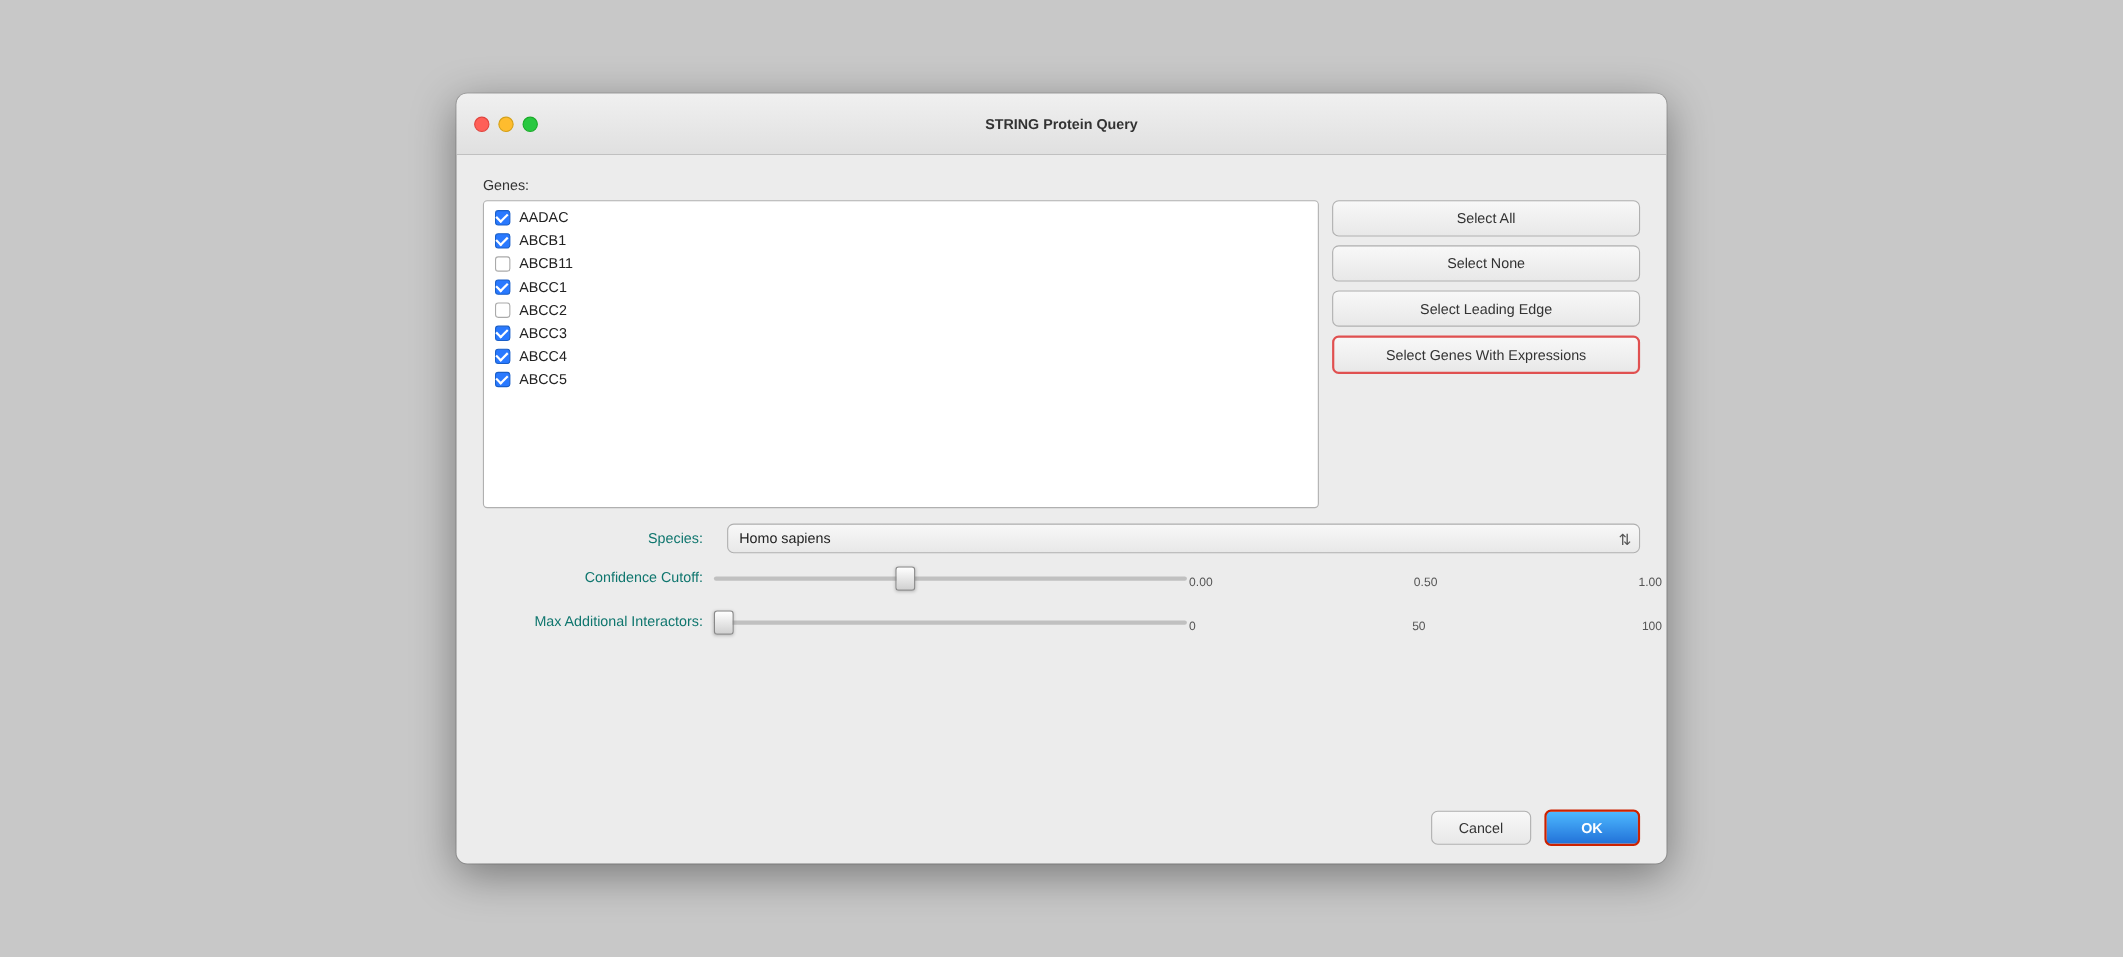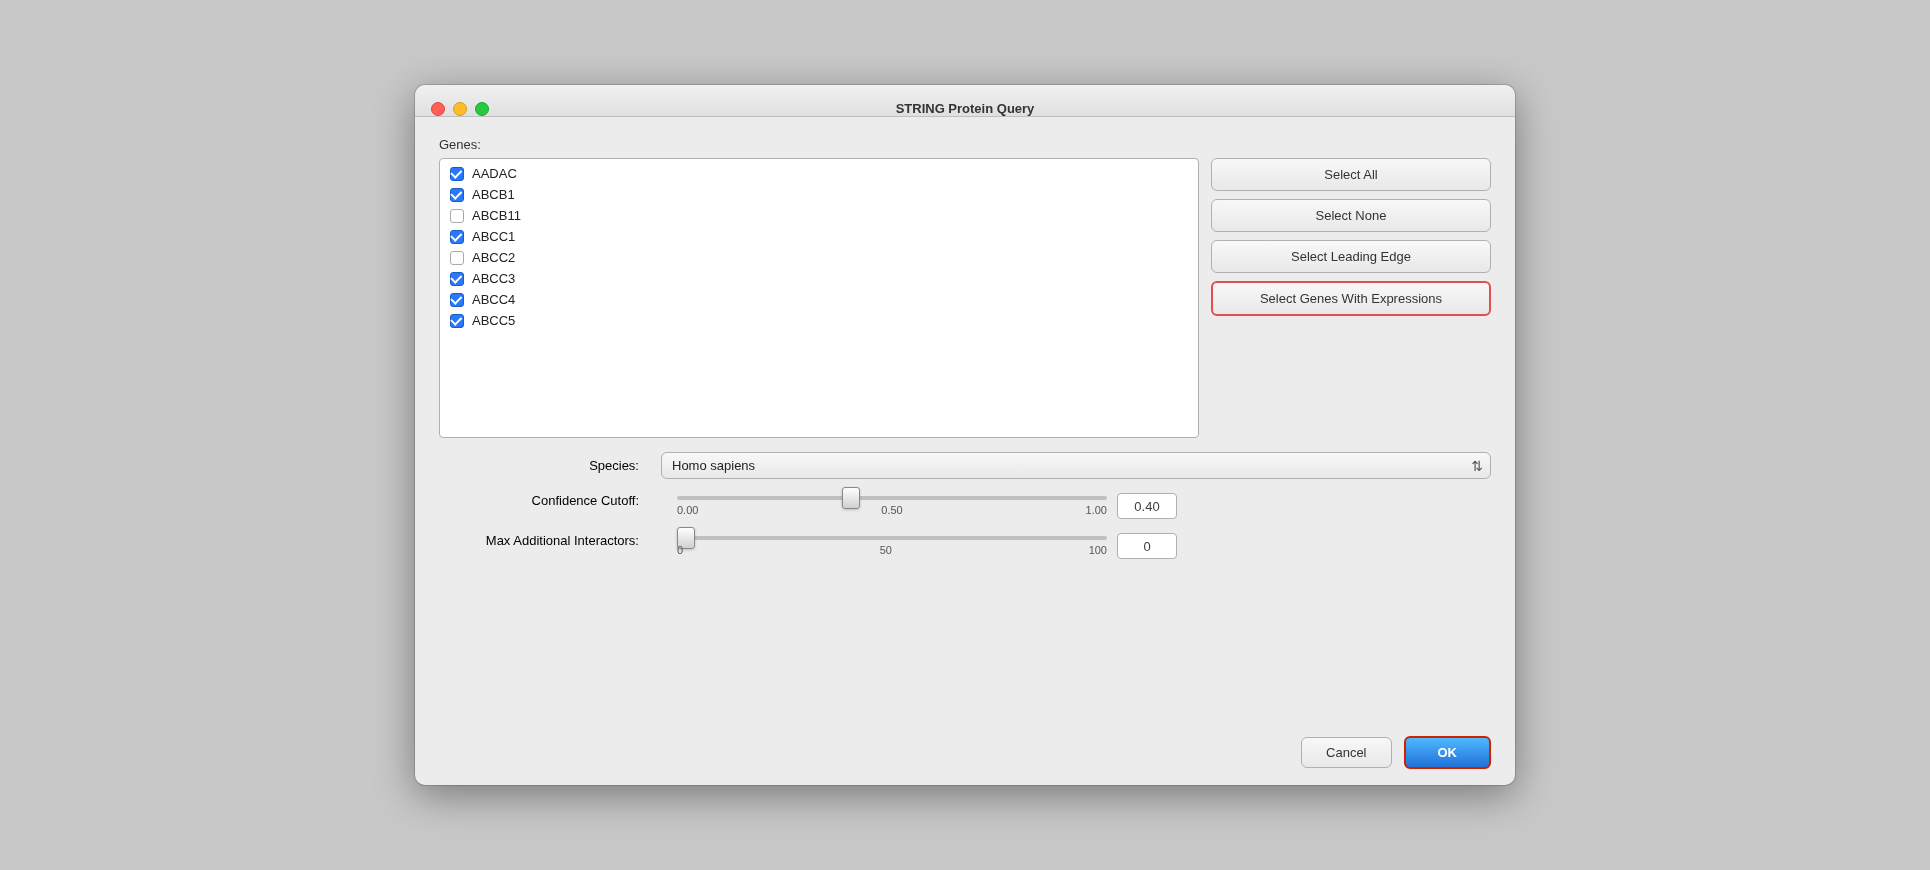--- a/index.html
+++ b/index.html
@@ -21,23 +21,23 @@
       width: 1100px;
       min-height: 700px;
       display: flex;
       flex-direction: column;
       overflow: hidden;
     }
 
     .titlebar {
       background: linear-gradient(180deg, #f0f0f0 0%, #e0e0e0 100%);
       border-bottom: 1px solid #c0c0c0;
-      height: 32px;
-      display: flex;
-      align-items: flex-end;
+      height: 56px;
+      display: flex;
+      align-items: center;
       padding: 0 16px;
       position: relative;
       border-radius: 10px 10px 0 0;
       flex-shrink: 0;
     }
 
     .traffic-lights {
       display: flex;
       gap: 8px;
       align-items: center;
@@ -181,21 +181,21 @@
     }
 
     .form-row {
       display: flex;
       align-items: center;
       gap: 10px;
     }
 
     .form-label {
       font-size: 13px;
-      color: #000000;
+      color: #0f766e;
       text-align: right;
       flex-shrink: 0;
     }
 
     .species-select-wrapper {
       flex: 1;
       position: relative;
       margin-left: 12px;
     }
 
@@ -230,23 +230,22 @@
     }
 
     .slider-with-value {
       display: flex;
       align-items: center;
       gap: 10px;
     }
 
     .slider-track-container {
       display: flex;
-      flex-direction: column;
+      flex-direction: row;
       gap: 2px;
-      margin-left: 28px;
     }
 
     .slider-labels {
       display: flex;
       justify-content: space-between;
       font-size: 11px;
       color: #555;
       width: 430px;
     }
 

